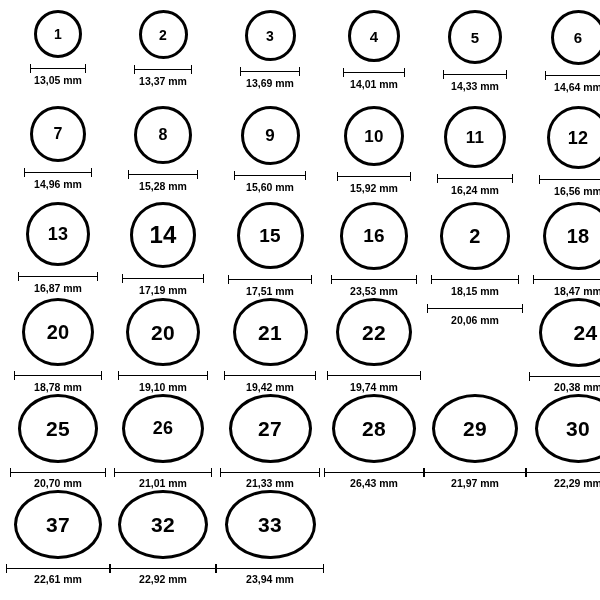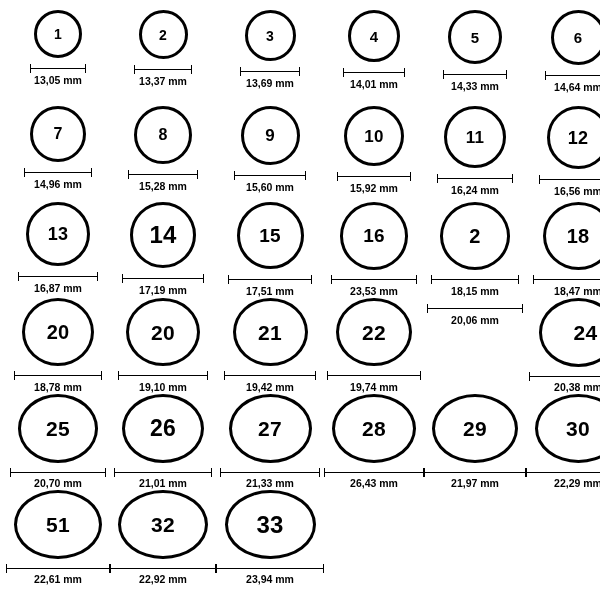--- a/index.html
+++ b/index.html
@@ -308,21 +308,21 @@
         <div class="ring" style="width: 80px; height: 80px;">
           <span class="ring-label" style="font-size: 21px;">25</span>
         </div>
         <div class="measure">
           <div class="bar" style="width: 96px;"></div>
         </div>
         <div class="mm">20,70 mm</div>
       </div>
       <div class="cell">
         <div class="ring" style="width: 82px; height: 82px;">
-          <span class="ring-label" style="font-size: 23px;">26</span>
+          <span class="ring-label" style="font-size: 18px;">26</span>
         </div>
         <div class="measure">
           <div class="bar" style="width: 98px;"></div>
         </div>
         <div class="mm">21,01 mm</div>
       </div>
       <div class="cell">
         <div class="ring" style="width: 83px; height: 83px;">
           <span class="ring-label" style="font-size: 21px;">27</span>
         </div>
@@ -353,39 +353,39 @@
         <div class="ring" style="width: 87px; height: 87px;">
           <span class="ring-label" style="font-size: 21px;">30</span>
         </div>
         <div class="measure">
           <div class="bar" style="width: 104px;"></div>
         </div>
         <div class="mm">22,29 mm</div>
       </div>
       <div class="cell">
         <div class="ring" style="width: 88px; height: 88px;">
-          <span class="ring-label" style="font-size: 21px;">51</span>
+          <span class="ring-label" style="font-size: 21px;">37</span>
         </div>
         <div class="measure">
           <div class="bar" style="width: 104px;"></div>
         </div>
         <div class="mm">22,61 mm</div>
       </div>
       <div class="cell">
         <div class="ring" style="width: 90px; height: 90px;">
           <span class="ring-label" style="font-size: 21px;">32</span>
         </div>
         <div class="measure">
           <div class="bar" style="width: 106px;"></div>
         </div>
         <div class="mm">22,92 mm</div>
       </div>
       <div class="cell">
         <div class="ring" style="width: 91px; height: 91px;">
-          <span class="ring-label" style="font-size: 24px;">33</span>
+          <span class="ring-label" style="font-size: 21px;">33</span>
         </div>
         <div class="measure">
           <div class="bar" style="width: 108px;"></div>
         </div>
         <div class="mm">23,94 mm</div>
       </div>
       <div class="cell empty"></div>
       <div class="cell empty"></div>
       <div class="cell empty"></div>
     </div>

